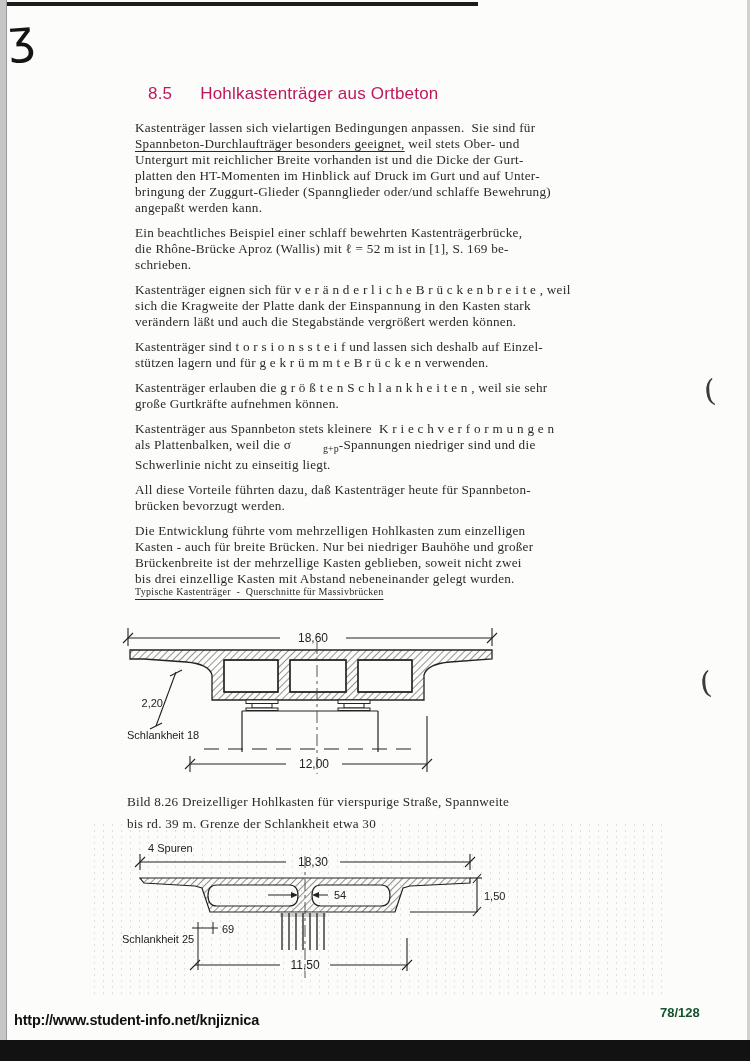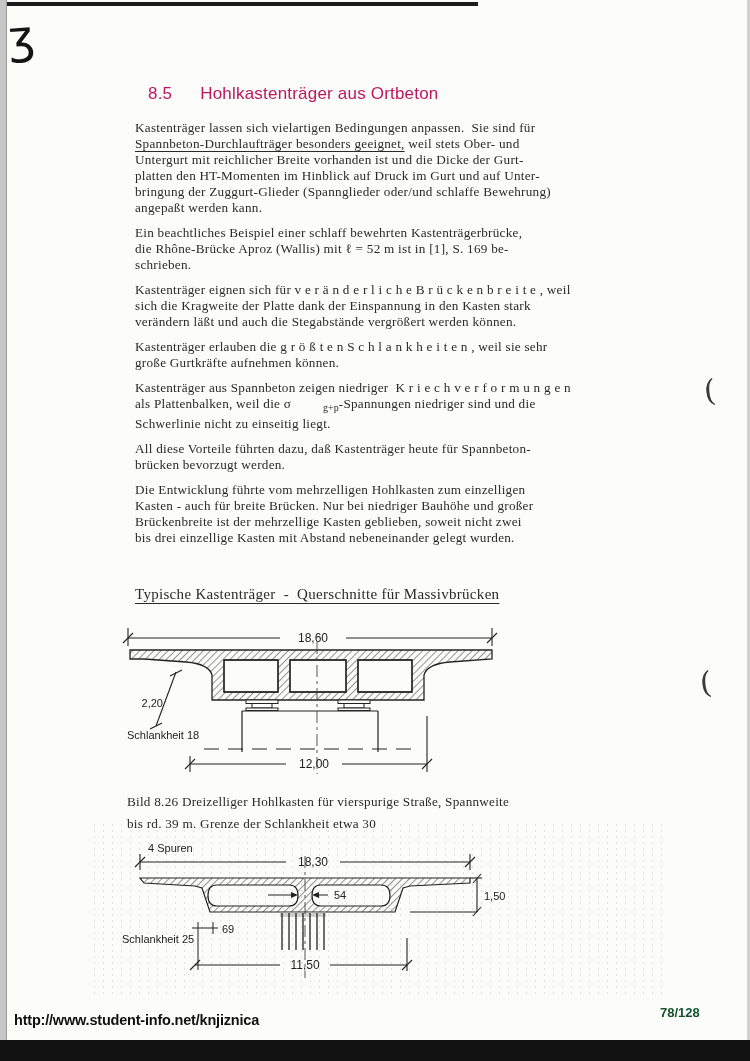--- a/index.html
+++ b/index.html
@@ -21,21 +21,21 @@
            font-size:17px;color:#be185d;letter-spacing:.2px;}
   .heading .num{margin-right:28px;}
   
   .body-text{position:absolute;left:135px;top:120px;width:500px;font-size:13.2px;line-height:16px;
              letter-spacing:.25px;}
   .para{margin:0 0 9px 0;}
   .line{white-space:pre-wrap;}
   .multiline{white-space:pre-line;}
   .underlined{text-decoration:underline;text-underline-offset:3px;}
   sub.sig{font-size:10px;vertical-align:-3px;letter-spacing:0;padding-left:32px;}
-  .subheading{position:absolute;left:135px;top:586px;font-size:15px;letter-spacing:.3px;
+  .subheading{position:absolute;left:135px;top:586px;font-size:10px;letter-spacing:.3px;
               text-decoration:underline;text-underline-offset:4px;white-space:pre;}
   
   .fig1{position:absolute;left:100px;top:612px;}
   .fig2{position:absolute;left:110px;top:838px;}
   .caption{position:absolute;font-size:13.2px;line-height:22px;letter-spacing:.25px;white-space:pre-line;}
   .cap1{left:127px;top:791px;width:500px;}
   .cap2{left:120px;top:988px;width:520px;}
   svg text{font-family:"Liberation Sans",sans-serif;fill:#222;}
   .speckle{position:absolute;left:90px;top:822px;width:580px;height:175px;opacity:.22;pointer-events:none;
            background-image:radial-gradient(circle,#7d7d7d .6px,transparent .9px);background-size:9px 6px;}
@@ -72,24 +72,26 @@
 platten den HT-Momenten im Hinblick auf Druck im Gurt und auf Unter-
 bringung der Zuggurt-Glieder (Spannglieder oder/und schlaffe Bewehrung)
 angepaßt werden kann.</div>
     </div>
     <div class="para multiline">Ein beachtliches Beispiel einer schlaff bewehrten Kastenträgerbrücke,
 die Rhône-Brücke Aproz (Wallis) mit ℓ = 52 m ist in [1], S. 169 be-
 schrieben.</div>
     <div class="para multiline">Kastenträger eignen sich für v e r ä n d e r l i c h e   B r ü c k e n b r e i t e ,  weil
 sich die Kragweite der Platte dank der Einspannung in den Kasten stark
 verändern läßt und auch die Stegabstände vergrößert werden können.</div>
+    <div class="para multiline">Kastenträger sind  t o r s i o n s s t e i f   und lassen sich deshalb auf Einzel-
+stützen lagern und für  g e k r ü m m t e   B r ü c k e n   verwenden.</div>
     <div class="para multiline">Kastenträger erlauben die  g r ö ß t e n   S c h l a n k h e i t e n ,  weil sie sehr
 große Gurtkräfte aufnehmen können.</div>
     <div class="para">
-      <div class="line">Kastenträger aus Spannbeton zeigen niedriger  K r i e c h v e r f o r m u n g e n</div>
+      <div class="line">Kastenträger aus Spannbeton stets kleinere  K r i e c h v e r f o r m u n g e n</div>
       <div class="line"><span>als Plattenbalken, weil die σ</span><sub class="sig">g+p</sub><span>-Spannungen niedriger sind und die</span></div>
       <div class="line">Schwerlinie nicht zu einseitig liegt.</div>
     </div>
     <div class="para multiline">All diese Vorteile führten dazu, daß Kastenträger heute für Spannbeton-
 brücken bevorzugt werden.</div>
     <div class="para multiline">Die Entwicklung führte vom mehrzelligen Hohlkasten zum einzelligen
 Kasten - auch für breite Brücken. Nur bei niedriger Bauhöhe und großer
 Brückenbreite ist der mehrzellige Kasten geblieben, soweit nicht zwei
 bis drei einzellige Kasten mit Abstand nebeneinander gelegt wurden.</div>
   </div>

